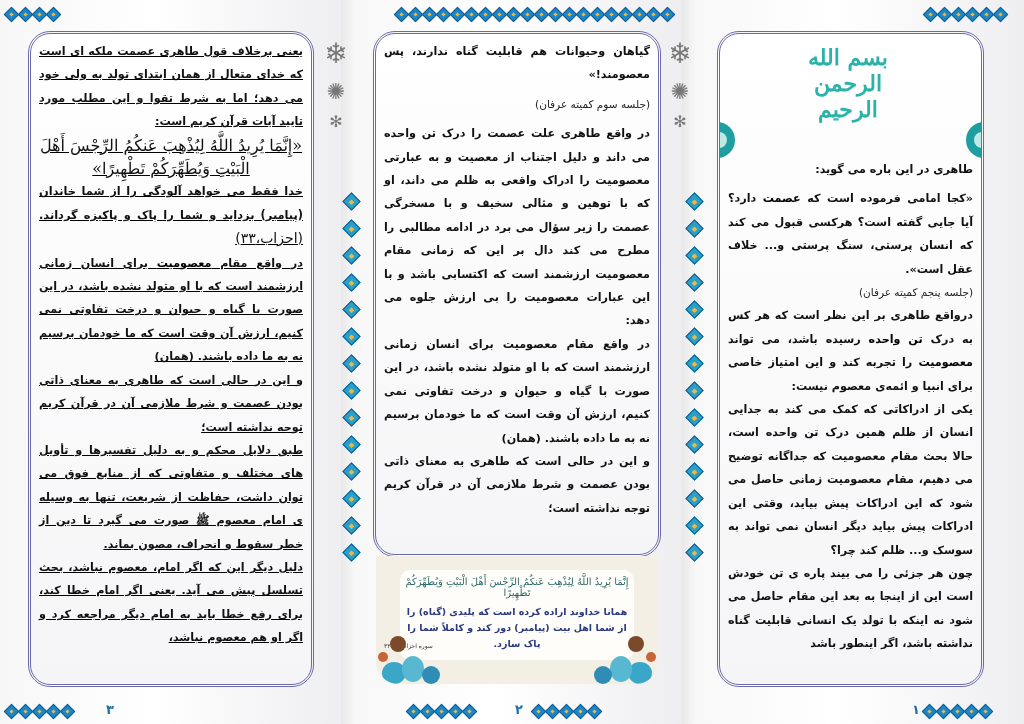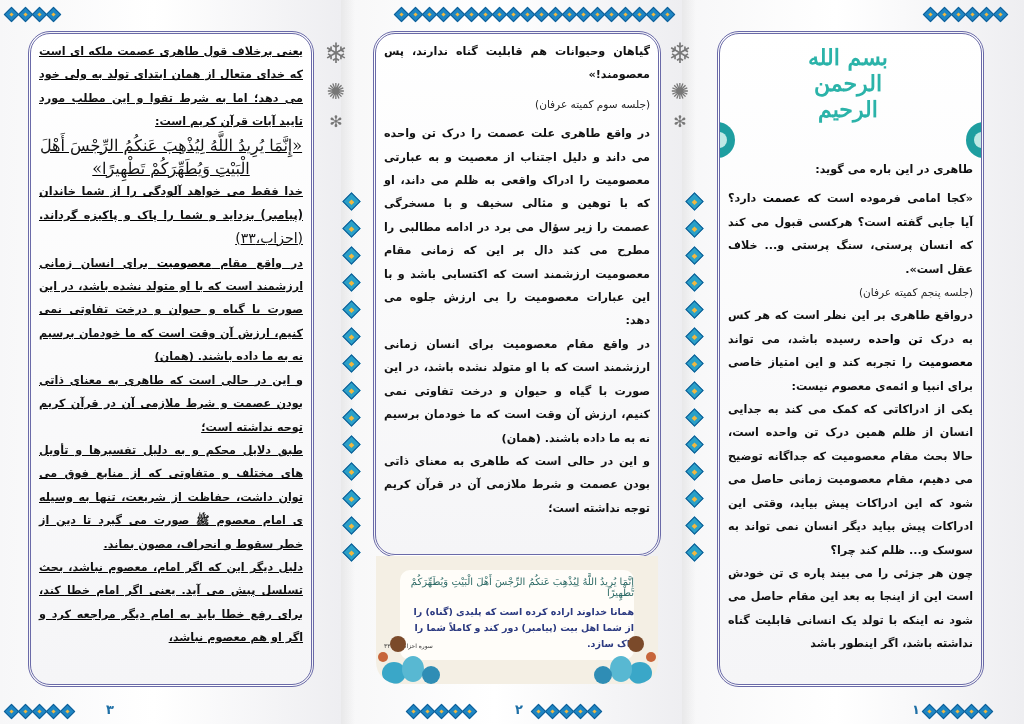--- a/index.html
+++ b/index.html
@@ -75,21 +75,21 @@
   .rosette.right::after { right:2px; border-radius:8px 0 0 8px; }
 
   .quote-image {
     position:absolute; left:376px; top:556px; width:282px; height:128px;
     border-radius:0 0 22px 22px; overflow:hidden;
     background:#f4efe4;
   }
   .quote-inner {
     position:absolute; left:24px; top:14px; width:234px; height:90px;
     background:#fffdf9; border-radius:10px;
-    direction:rtl; 
+    direction:rtl; text-align:center;
   }
   .quote-ayah { font-family:"DejaVu Serif", serif; font-size:10px; color:#2d6a66; margin-top:6px; }
   .quote-trans { font-size:9.5px; font-weight:bold; color:#2c3a80; line-height:16px; margin-top:6px; }
   .quote-ref { position:absolute; left:8px; top:86px; font-size:6px; color:#333; direction:rtl; }
   .flowers { position:absolute; bottom:0; width:90px; height:36px; }
   .flower { position:absolute; border-radius:50%; }
 </style>
 </head>
 <body>
 

